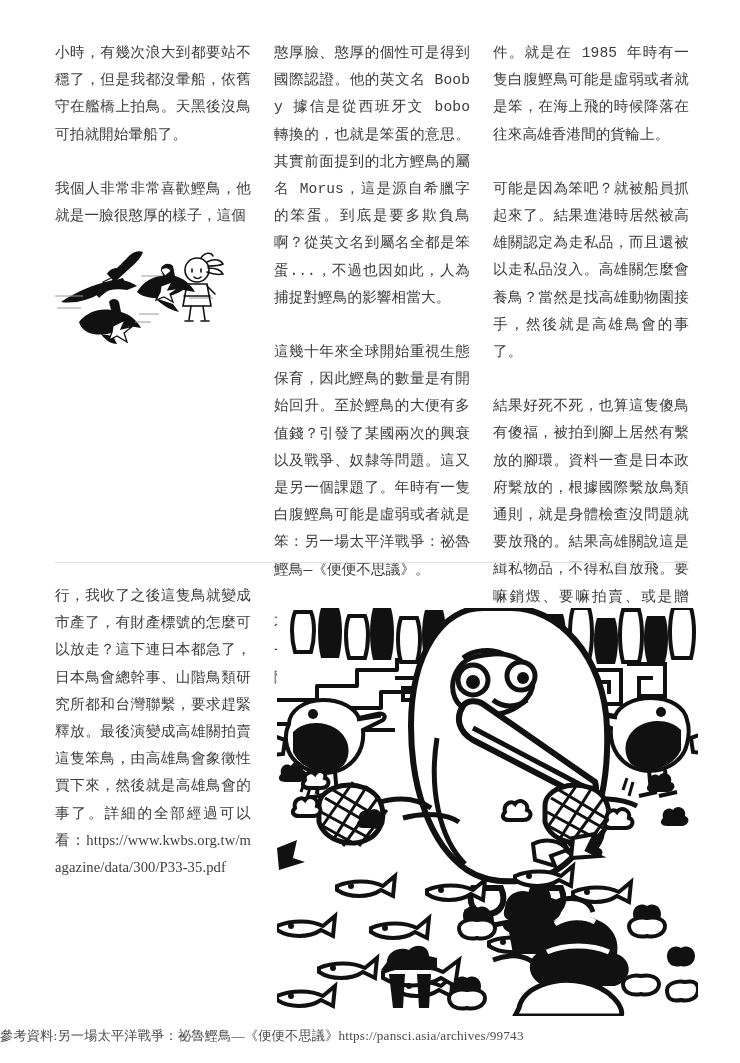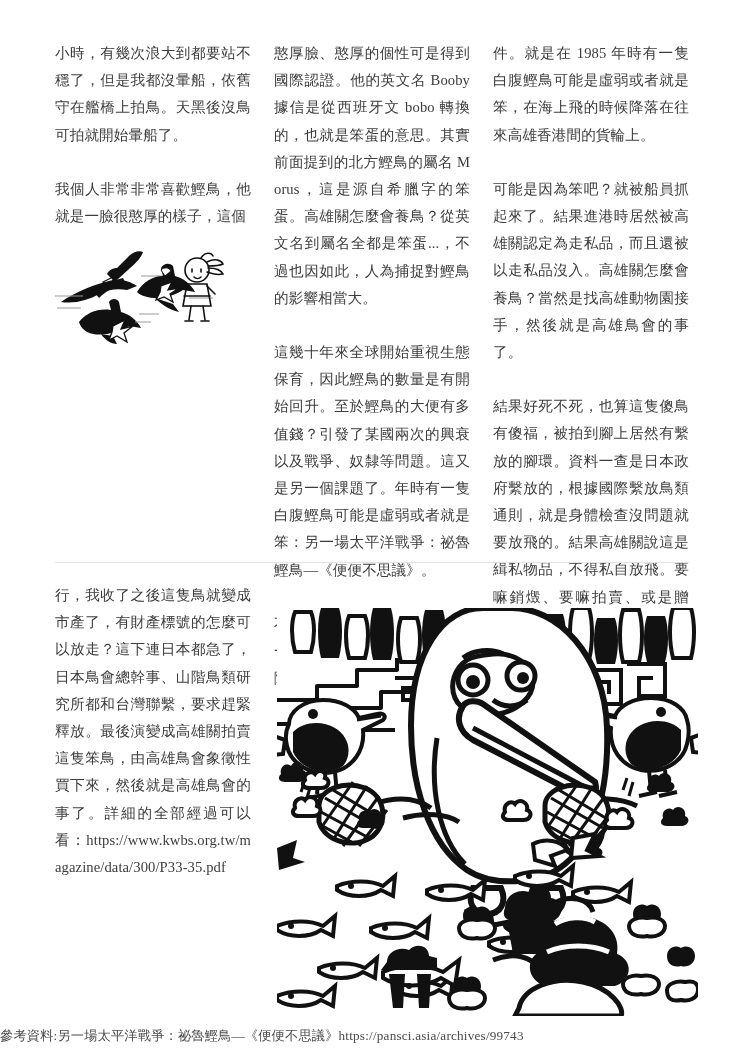--- a/index.html
+++ b/index.html
@@ -18,20 +18,21 @@
 
   
   .top-zone {
     position: absolute;
     left: 55px;
     top: 40px;
     width: 634px;
     height: 510px;
     display: flex;
     gap: 0px;
+    font-family: Liberation Mono, monospace;
   }
   .col {
     width: 196px;
     margin-right: 23px;
   }
   .col:last-child { margin-right: 0; }
 
   .para {
     font-size: 14.6px;
     line-height: 27.2px;
@@ -179,21 +180,21 @@
           </g>
 
           <g fill="#ffffff" stroke="#111111" stroke-width="1.3">
             <path d="M106 50 L117 46 L113 54 L124 52 L115 58 L118 66 L109 61 L101 64 L105 56 Z"></path>
           </g>
         </svg>
       </div>
     </div>
 
     <div class="col">
-      <p class="para">憨厚臉、憨厚的個性可是得到國際認證。他的英文名 Booby 據信是從西班牙文 bobo 轉換的，也就是笨蛋的意思。其實前面提到的北方鰹鳥的屬名 Morus，這是源自希臘字的笨蛋。高雄關怎麼會養鳥？從英文名到屬名全都是笨蛋...，不過也因如此，人為捕捉對鰹鳥的影響相當大。</p>
+      <p class="para">憨厚臉、憨厚的個性可是得到國際認證。他的英文名 Booby 據信是從西班牙文 bobo 轉換的，也就是笨蛋的意思。其實前面提到的北方鰹鳥的屬名 Morus，這是源自希臘字的笨蛋。到底是要多欺負鳥啊？從英文名到屬名全都是笨蛋...，不過也因如此，人為捕捉對鰹鳥的影響相當大。</p>
       <p class="para">這幾十年來全球開始重視生態保育，因此鰹鳥的數量是有開始回升。至於鰹鳥的大便有多值錢？引發了某國兩次的興衰以及戰爭、奴隸等問題。這又是另一個課題了。年時有一隻白腹鰹鳥可能是虛弱或者就是笨：另一場太平洋戰爭：祕魯鰹鳥—《便便不思議》。</p>
       <p class="para tight">不過說到白腹鰹鳥就一定要講一個台灣僵化體系下鬧出的國際事</p>
     </div>
 
     <div class="col">
       <p class="para">件。就是在 1985 年時有一隻白腹鰹鳥可能是虛弱或者就是笨，在海上飛的時候降落在往來高雄香港間的貨輪上。</p>
       <p class="para">可能是因為笨吧？就被船員抓起來了。結果進港時居然被高雄關認定為走私品，而且還被以走私品沒入。高雄關怎麼會養鳥？當然是找高雄動物園接手，然後就是高雄鳥會的事了。</p>
       <p class="para tight">結果好死不死，也算這隻傻鳥有傻福，被拍到腳上居然有繫放的腳環。資料一查是日本政府繫放的，根據國際繫放鳥類通則，就是身體檢查沒問題就要放飛的。結果高雄關說這是緝私物品，不得私自放飛。要嘛銷燬、要嘛拍賣、或是贈予。後來說那送給動物園好了，結果高雄動物園說不</p>
     </div>
   </div>

